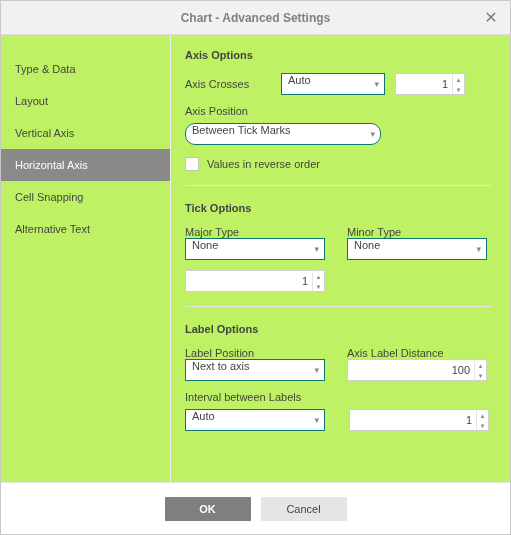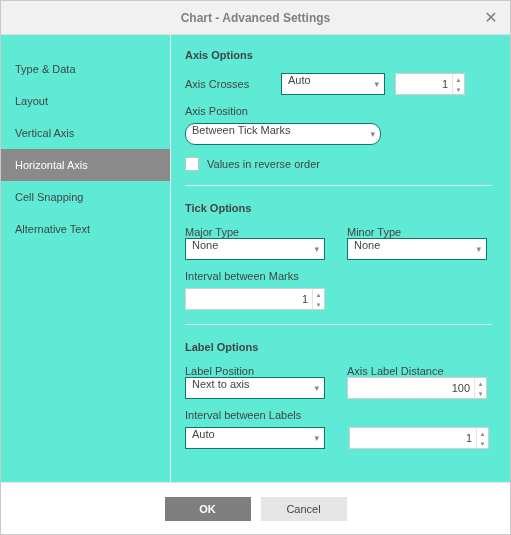--- a/index.html
+++ b/index.html
@@ -1,17 +1,17 @@
 <!DOCTYPE html>
 <html><head>
 <meta charset="utf-8">
 <style>
 * { box-sizing: border-box; margin: 0; padding: 0; font-family: Arial, Helvetica, sans-serif; }
 body { background: #e6e6e6; width: 511px; height: 535px; overflow: hidden; }
-.dialog { width: 511px; height: 535px; background: #5eead4; border: 1px solid #c9c9c9; display: flex; flex-direction: column; }
+.dialog { width: 511px; height: 535px; background: #bef264; border: 1px solid #c9c9c9; display: flex; flex-direction: column; }
 .titlebar { height: 34px; background: #f1f1f1; border-bottom: 1px solid #ddd; display: flex; align-items: center; justify-content: center; position: relative; }
 .titlebar .title { color: #808080; font-size: 12px; font-weight: bold; }
 .titlebar .close { position: absolute; right: 10px; top: 7px; width: 18px; height: 18px; color: #808080; cursor: pointer; display:flex; align-items:center; justify-content:center; font-size:16px;}
 .body { flex: 1; display: flex; overflow: hidden; }
 .sidebar { width: 170px; border-right: 1px solid #eee; padding-top: 18px; }
 .sidebar .item { padding: 10px 14px; font-size: 11px; color: #444; cursor: pointer; }
 .sidebar .item.active { background: #8a8a8a; color: #fff; }
 .main { flex: 1; padding: 14px 18px 10px 14px; overflow-y: auto; font-size: 11px; color: #444; }
 .section-title { font-weight: bold; color: #444; font-size: 11px; margin-bottom: 12px; }
 .row { display: flex; align-items: center; margin-bottom: 10px; gap: 10px; }
@@ -98,21 +98,20 @@
         <div class="col half">
           <span class="field-label">Minor Type</span>
           <div class="select mid">
             <span>None</span>
             <span class="caret">▾</span>
           </div>
         </div>
       </div>
 
       <div style="height:10px;"></div>
-      <div class="field-label">Interval between Marks</div>
       <div class="spinner md">
         <input class="val" value="1" style="">
         <div class="btns">
             <span>▴</span>
             <span>▾</span>
           </div>
       </div>
 
       <hr class="divider">
 

